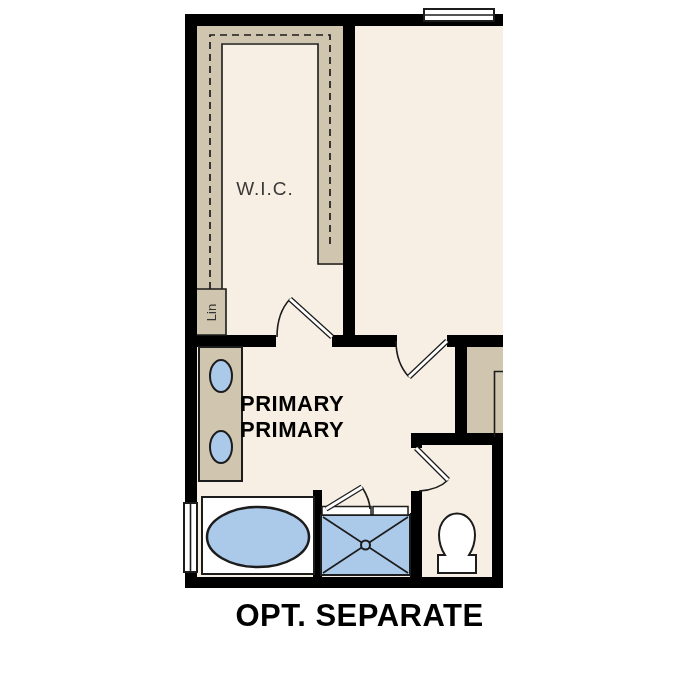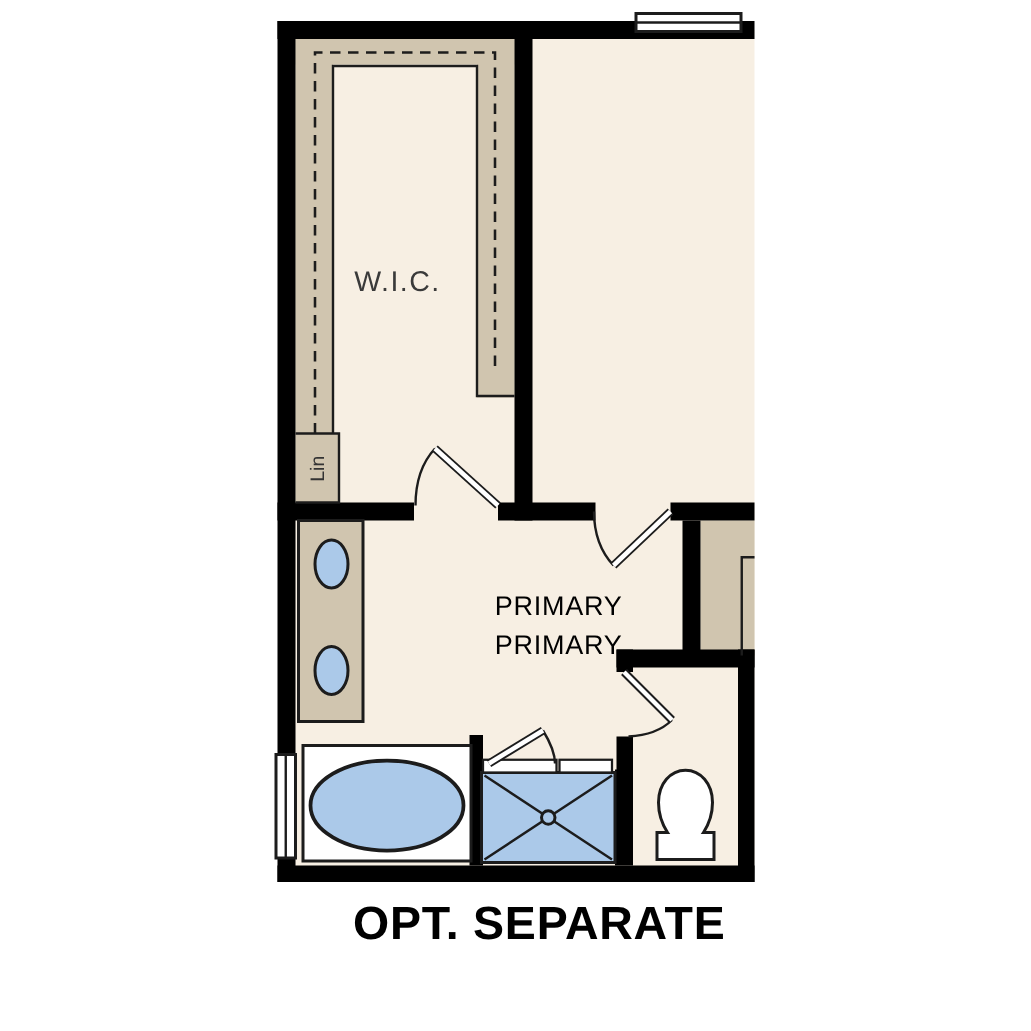--- a/index.html
+++ b/index.html
@@ -13,21 +13,21 @@
   .sline{stroke:var(--c-line,#1c1c1c);stroke-width:1.6;fill:none;}
   .sdash{stroke:var(--c-line,#1c1c1c);stroke-width:1.7;fill:none;stroke-dasharray:7 5;}
   .fixt{fill:var(--c-fixture,#abc9e9);stroke:var(--c-line,#1c1c1c);}
   .white{fill:#ffffff;stroke:var(--c-line,#1c1c1c);}
   .leaf-b{stroke:var(--c-line,#1c1c1c);stroke-width:5.5;}
   .leaf-w{stroke:#ffffff;stroke-width:3;}
   .lbl{position:absolute;color:var(--c-label,#000);}
   .wic-lbl{width:130px;left:200px;top:178px;text-align:center;font-size:19px;letter-spacing:1px;color:var(--c-wic-label,#3a3a3a);}
   .lin-lbl{left:197px;top:289px;width:29px;height:46px;display:flex;align-items:center;justify-content:center;}
   .lin-lbl span{display:block;transform:rotate(-90deg);font-size:13px;color:#333;}
-  .bath-lbl{left:240px;top:391px;width:175px;text-align:right;font-weight:normal;font-size:18px;line-height:26px;letter-spacing:0.5px;}
+  .bath-lbl{left:240px;top:391px;width:175px;text-align:left;font-weight:bold;font-size:22px;line-height:26px;letter-spacing:0.5px;}
   .caption{left:0;top:600px;width:687px;text-align:center;font-weight:bold;font-size:31px;line-height:32px;letter-spacing:0.5px;padding-left:16px;}
 </style>
 </head>
 <body>
 
 <div class="stage">
 
   <div class="abs floor" style="left:190px;top:20px;width:313px;height:562px;"></div>
 
   <div class="abs cab" style="left:197px;top:26px;width:146px;height:17px;"></div>

